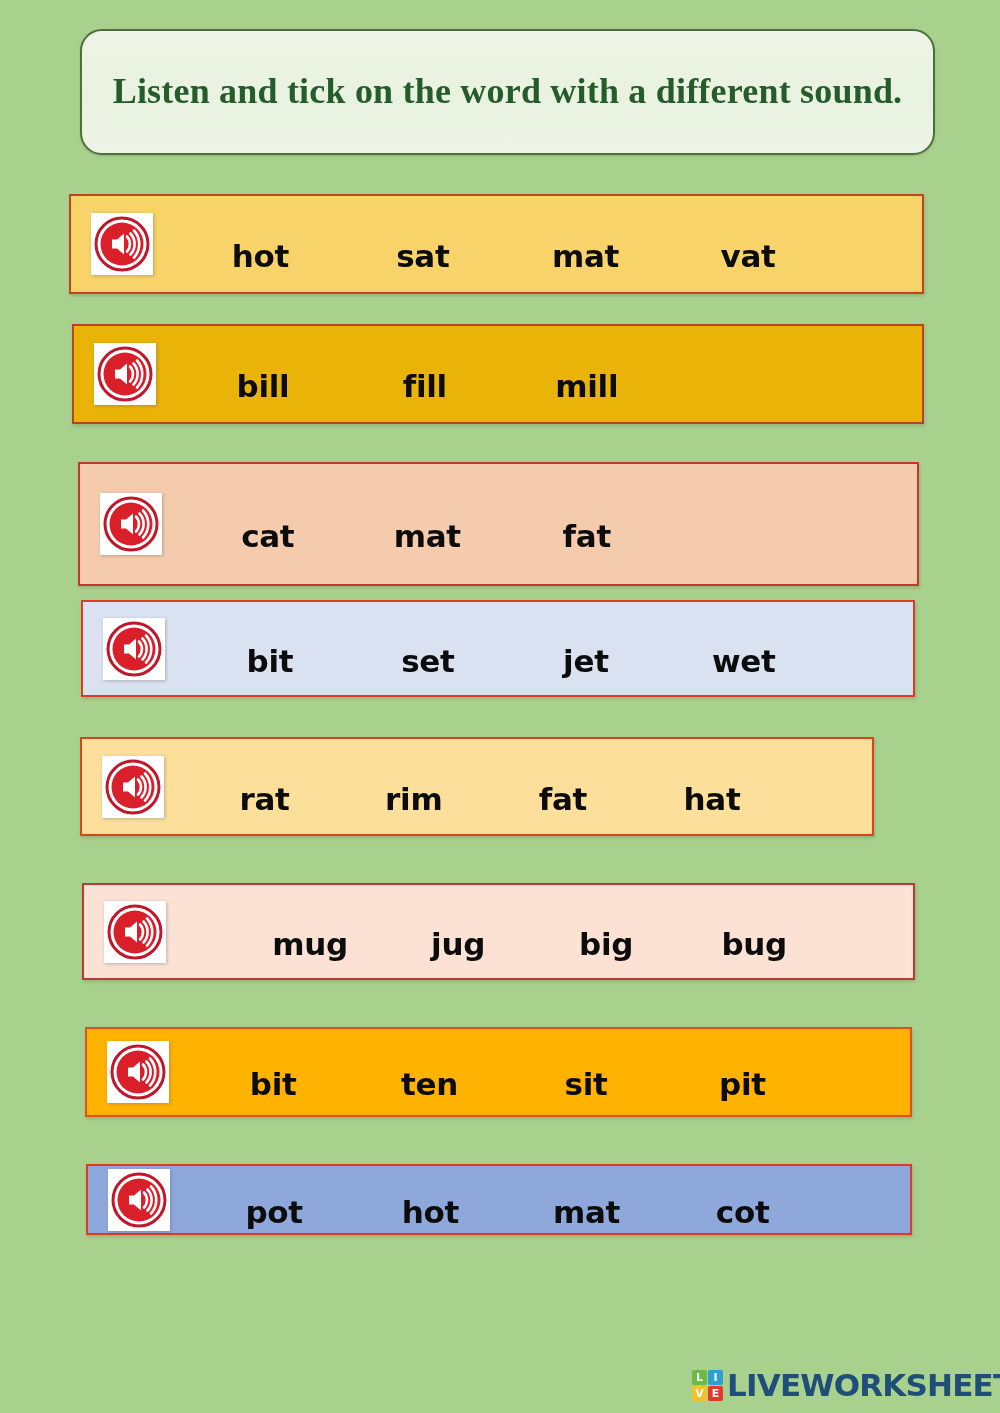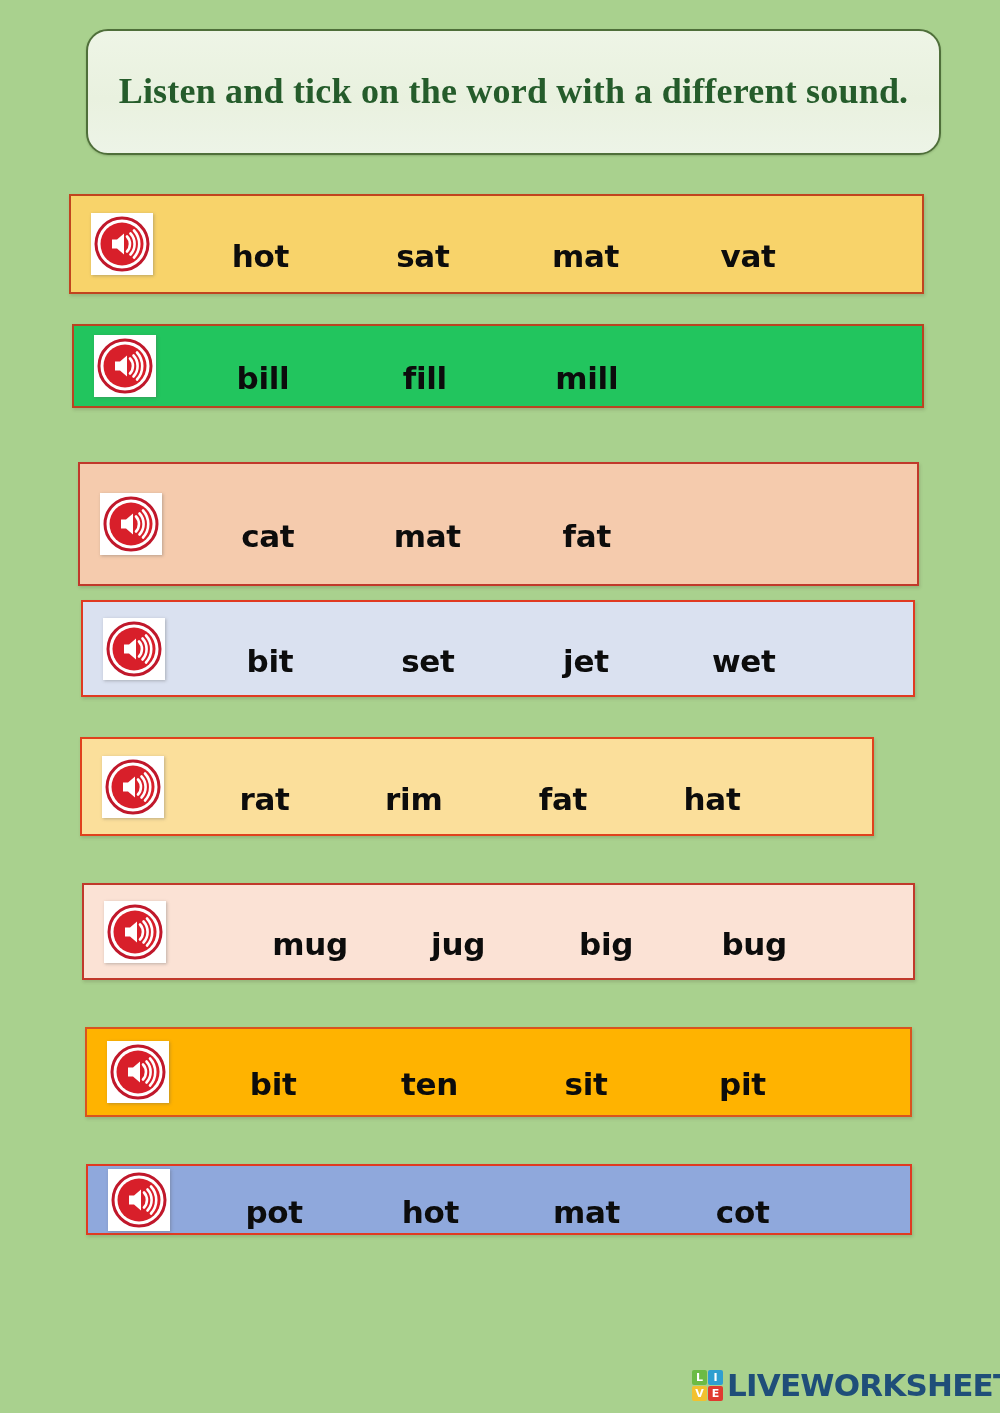--- a/index.html
+++ b/index.html
@@ -12,21 +12,21 @@
     height: 1413px;
     background: #a9d18e;
     font-family: "Liberation Sans", sans-serif;
     overflow: hidden;
     position: relative;
   }
 
   
   .header-box {
     position: absolute;
-    left: 86px;
+    left: 80px;
     top: 29px;
     width: 855px;
     height: 126px;
     box-sizing: border-box;
     background: linear-gradient(180deg, #eef5e6 0%, #e9f1df 55%, #edf4e7 100%);
     border: 2px solid #4f6f3a;
     border-radius: 22px;
     display: flex;
     align-items: center;
     justify-content: center;
@@ -148,21 +148,21 @@
         </svg>
       </div>
       <div class="words">
         <div class="word">hot</div>
         <div class="word">sat</div>
         <div class="word">mat</div>
         <div class="word">vat</div>
         <div class="word-spacer"></div>
       </div>
     </div>
-    <div class="row" style="left: 72px; top: 324px; width: 852px; height: 84px; background: #22c55e; border-color: rgb(187, 67, 33);">
+    <div class="row" style="left: 72px; top: 324px; width: 852px; height: 100px; background: #eab308; border-color: rgb(187, 67, 33);">
       <div class="speaker-btn">
         <svg width="56" height="56" viewBox="0 0 56 56" aria-hidden="true">
           <circle cx="28" cy="28" r="26" fill="none" stroke="#c0182b" stroke-width="3"></circle>
           <circle cx="28" cy="28" r="21.5" fill="#d81f2a"></circle>
           <path d="M18 23.5 h5 l7 -6 v21 l-7 -6 h-5 z" fill="#ffffff"></path>
           <path d="M33 20.5 a11 11 0 0 1 0 15" fill="none" stroke="#ffffff" stroke-width="2.6" stroke-linecap="round"></path>
           <path d="M36.5 17.5 a15.5 15.5 0 0 1 0 21" fill="none" stroke="#ffffff" stroke-width="2.6" stroke-linecap="round"></path>
           <path d="M40 14.5 a20 20 0 0 1 0 27" fill="none" stroke="#ffffff" stroke-width="2.6" stroke-linecap="round"></path>
         </svg>
       </div>

